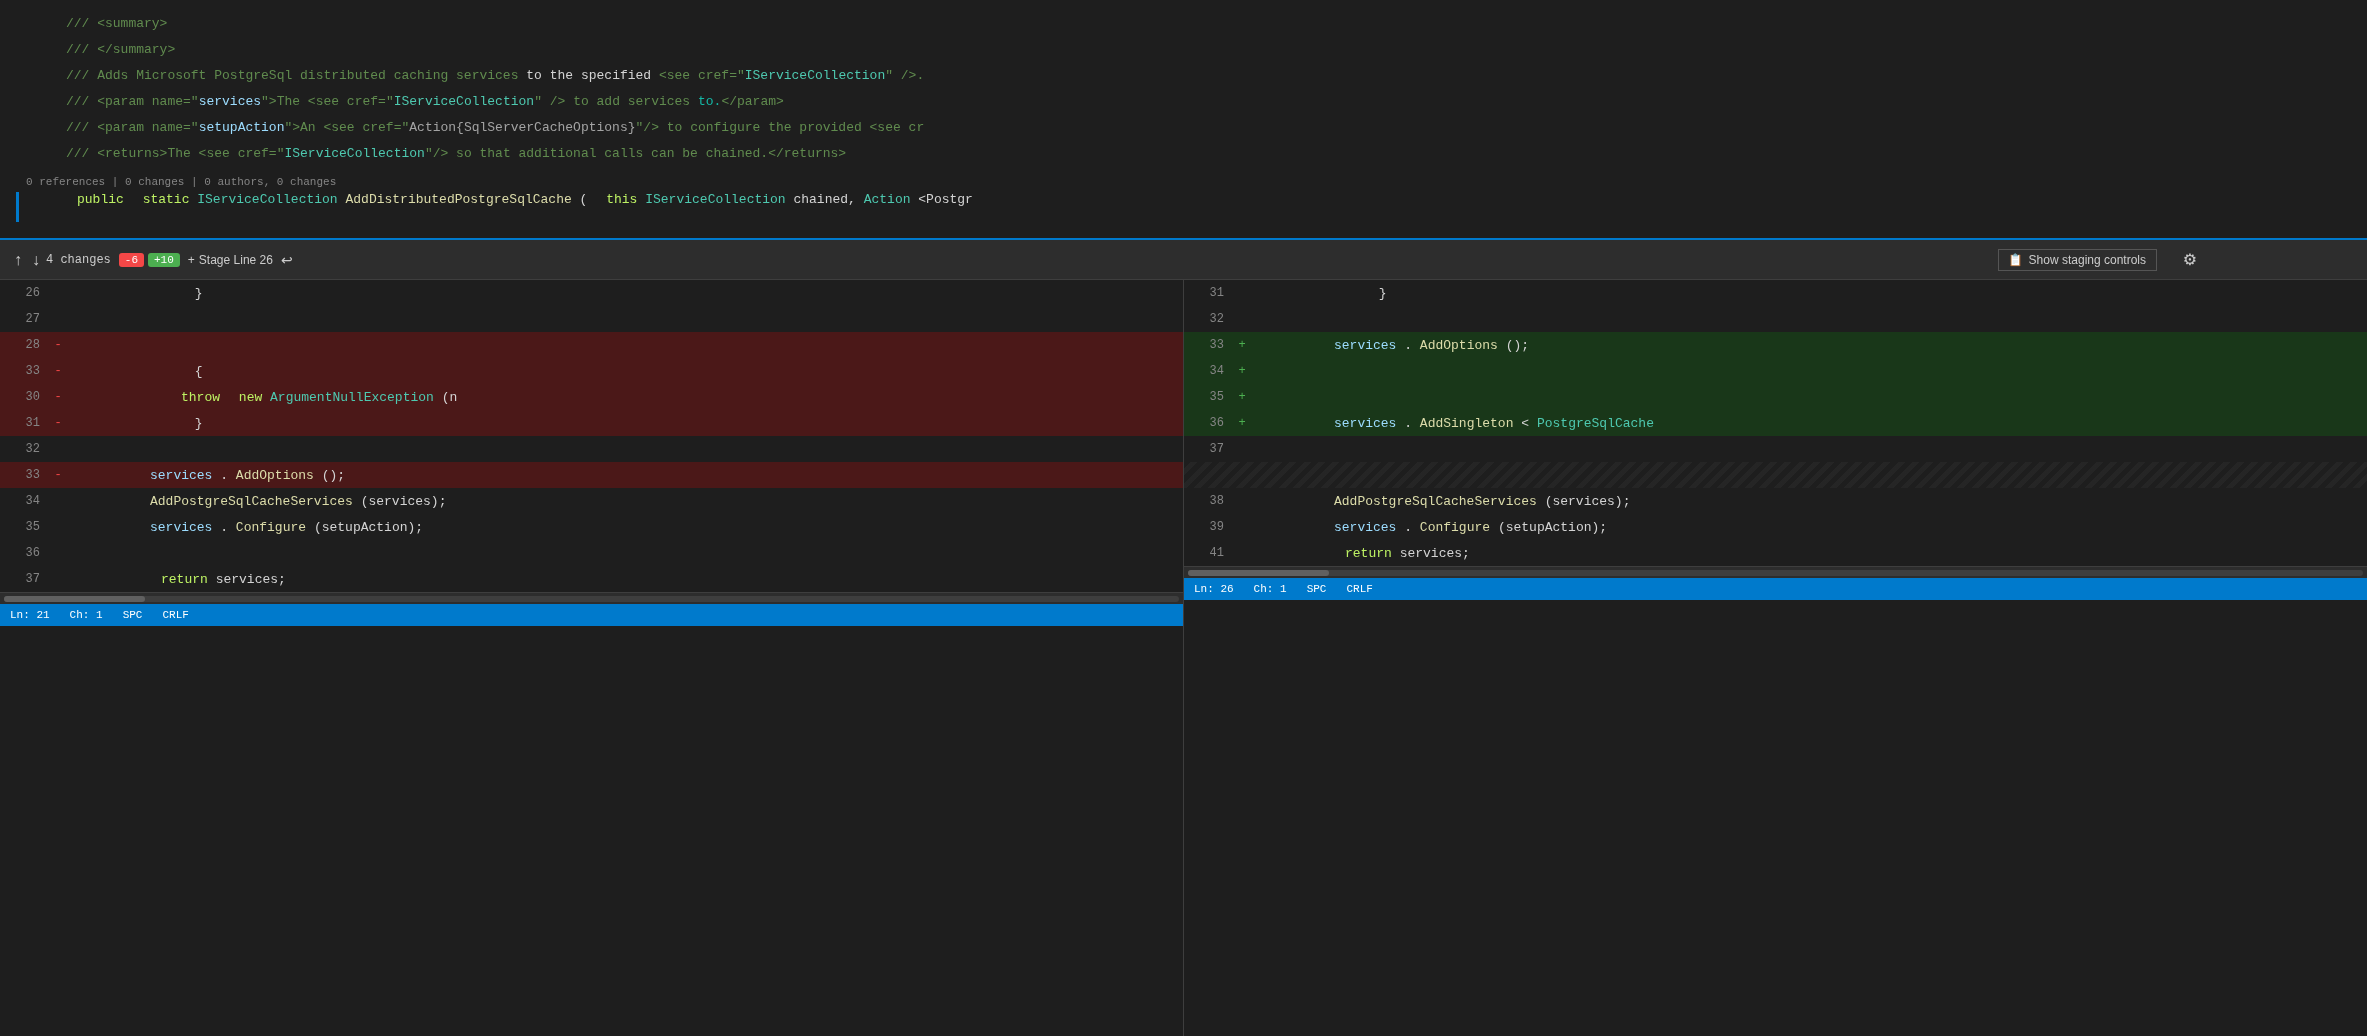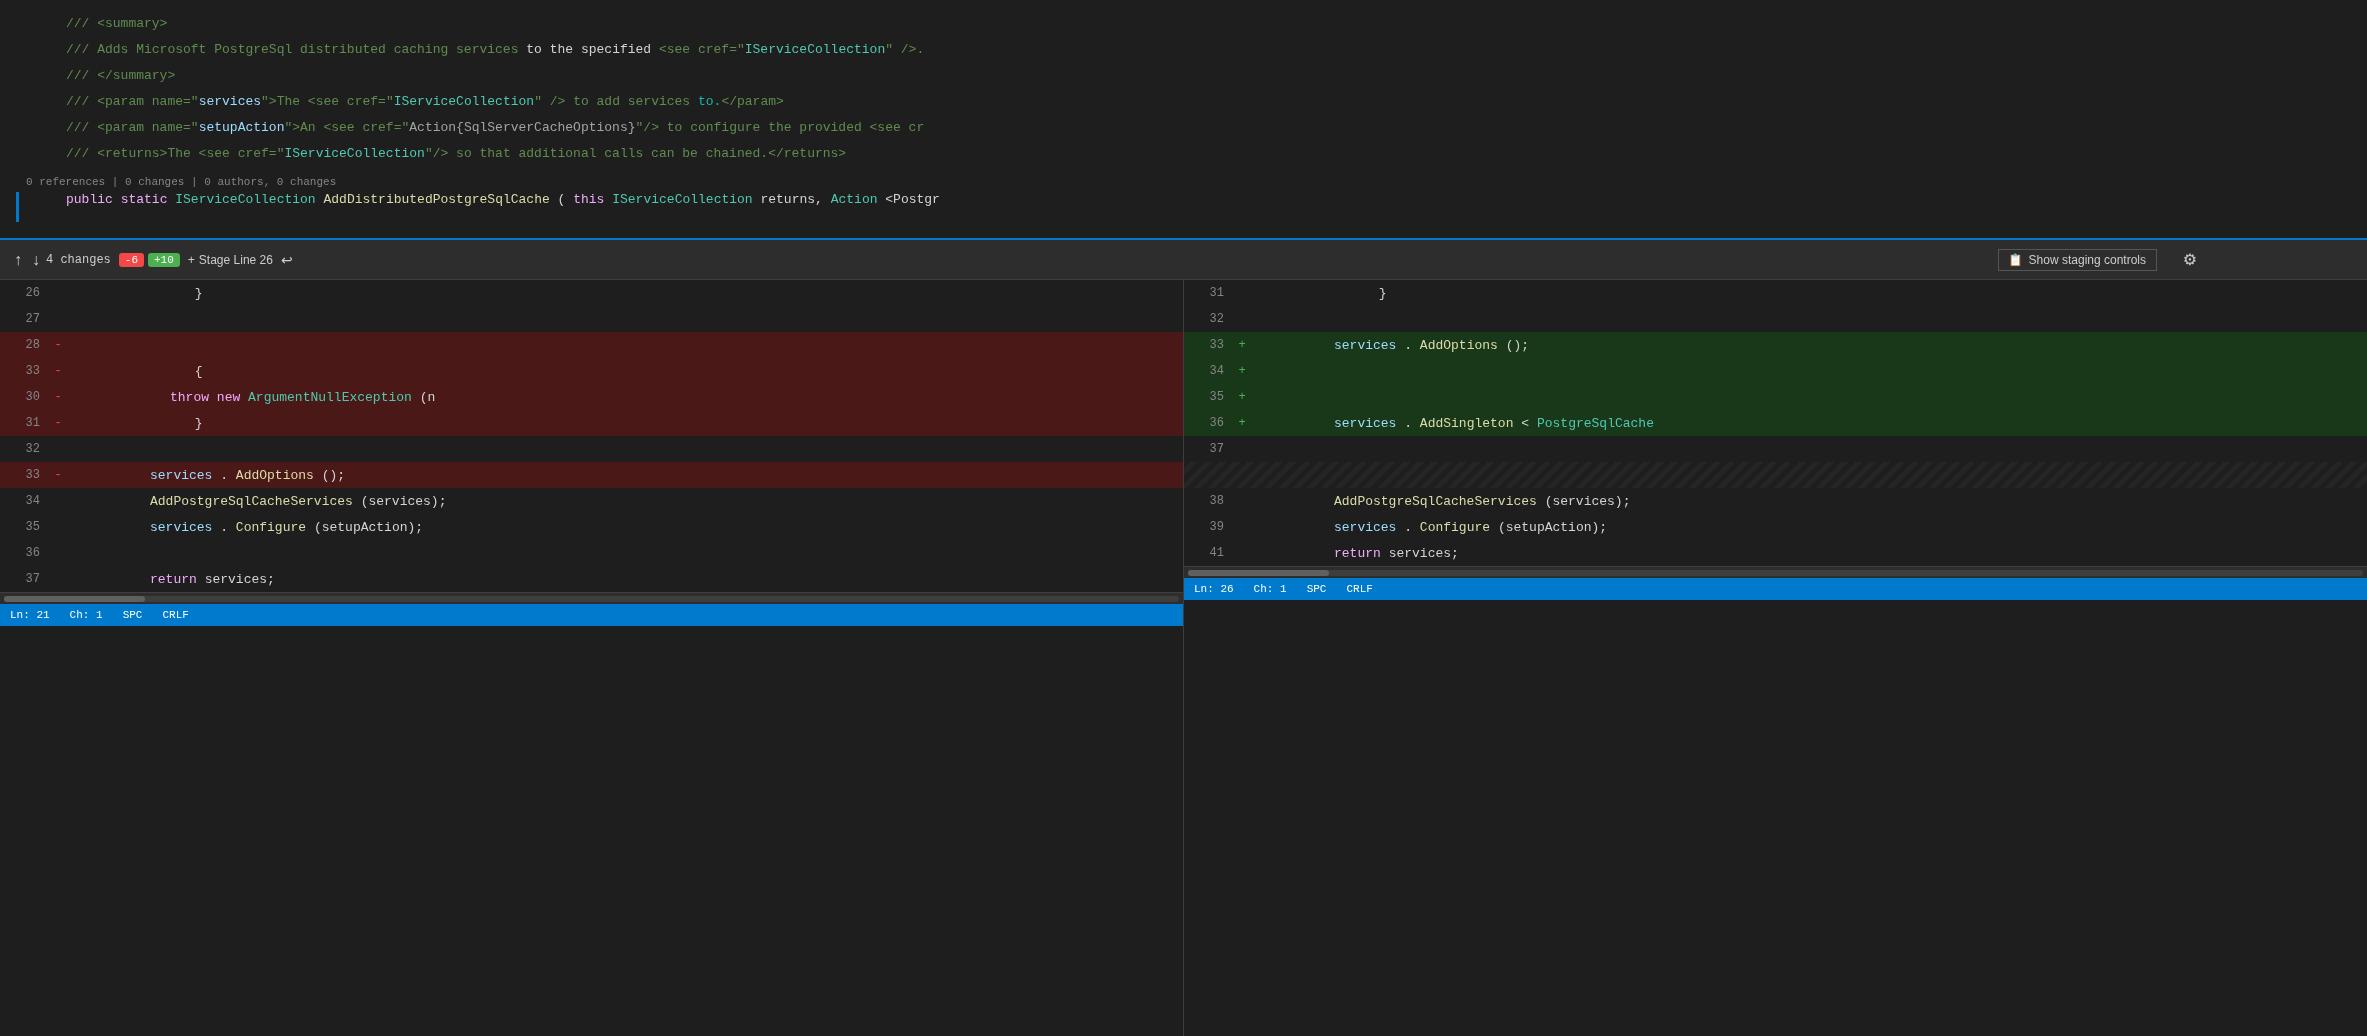--- a/index.html
+++ b/index.html
@@ -283,56 +283,56 @@
     }
 
     .status-item {
       display: flex;
       align-items: center;
       gap: 4px;
     }
 
     
     .c-comment { color: #608b4e; }
-    .c-keyword { color: #f0abfc; }
+    .c-keyword { color: #bef264; margin-left: 11px; }
     .c-blue { color: #569cd6; }
     .c-cyan { color: #4ec9b0; }
     .c-lightblue { color: #9cdcfe; }
     .c-yellow { color: #dcdcaa; }
     .c-white { color: #d4d4d4; }
 
     .diff-pane-inner {
       min-width: 800px;
     }
   </style>
 </head>
 <body>
 
 <div class="editor-container">
 
   <div class="top-code-area">
 
     <div class="code-line">
       <span style="color:#858585;width:40px;text-align:right;padding-right:8px;flex-shrink:0;font-size:12px"></span>
       <span class="c-comment">/// &lt;summary&gt;</span>
+    </div>
+
+    <div class="code-line">
+      <span style="color:#858585;width:40px;text-align:right;padding-right:8px;flex-shrink:0;font-size:12px"></span>
+      <span class="c-comment">/// &lt;/summary&gt;</span>
     </div>
 
     <div class="code-line">
       <span style="color:#858585;width:40px;text-align:right;padding-right:8px;flex-shrink:0;font-size:12px"></span>
       <span class="c-comment">/// Adds Microsoft PostgreSql distributed caching services 
         <span class="c-white">to</span> 
         <span class="c-white">the</span> 
         <span class="c-white">specified</span> 
         &lt;see cref="<span style="color:#4ec9b0">IServiceCollection</span>" /&gt;.
       </span>
-    </div>
-
-    <div class="code-line">
-      <span style="color:#858585;width:40px;text-align:right;padding-right:8px;flex-shrink:0;font-size:12px"></span>
-      <span class="c-comment">/// &lt;/summary&gt;</span>
     </div>
 
     <div class="code-line">
       <span style="color:#858585;width:40px;text-align:right;padding-right:8px;flex-shrink:0;font-size:12px"></span>
       <span class="c-comment">/// &lt;param name="<span style="color:#9cdcfe">services</span>"&gt;<span style="color:#608b4e">The</span> &lt;see cref="<span style="color:#4ec9b0">IServiceCollection</span>" /&gt; <span style="color:#608b4e">to add</span> <span style="color:#608b4e">services</span> <span style="color:#14b8a6">to.</span>&lt;/param&gt;</span>
     </div>
 
     <div class="code-line">
       <span style="color:#858585;width:40px;text-align:right;padding-right:8px;flex-shrink:0;font-size:12px"></span>
       <span class="c-comment">/// &lt;param name="<span style="color:#9cdcfe">setupAction</span>"&gt;An &lt;see cref="<span style="color:#a3a3a3">Action{SqlServerCacheOptions}</span>"/&gt; to configure the provided &lt;see cr</span>
@@ -354,21 +354,21 @@
         <span class="c-white"> </span>
         <span class="c-keyword">static</span>
         <span class="c-white"> </span>
         <span class="c-cyan">IServiceCollection</span>
         <span class="c-white"> </span>
         <span class="c-yellow">AddDistributedPostgreSqlCache</span>
         <span class="c-white">(</span>
         <span class="c-keyword">this</span>
         <span class="c-white"> </span>
         <span class="c-cyan">IServiceCollection</span>
-        <span class="c-white"> returns, </span>
+        <span class="c-white"> chained, </span>
         <span class="c-cyan">Action</span>
         <span class="c-white">&lt;Postgr</span>
       </span>
     </div>
   </div>
 
   <div class="diff-panel">
 
     <div class="diff-header">
       <button class="diff-nav-btn">↑</button>

